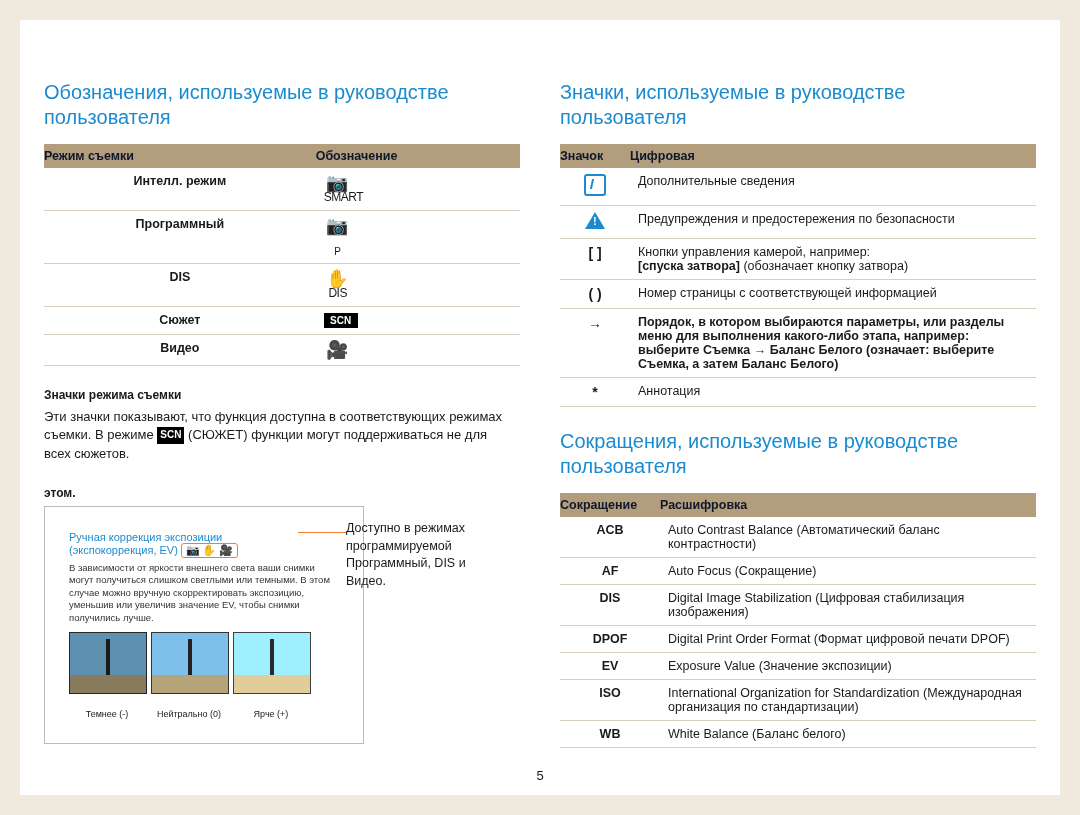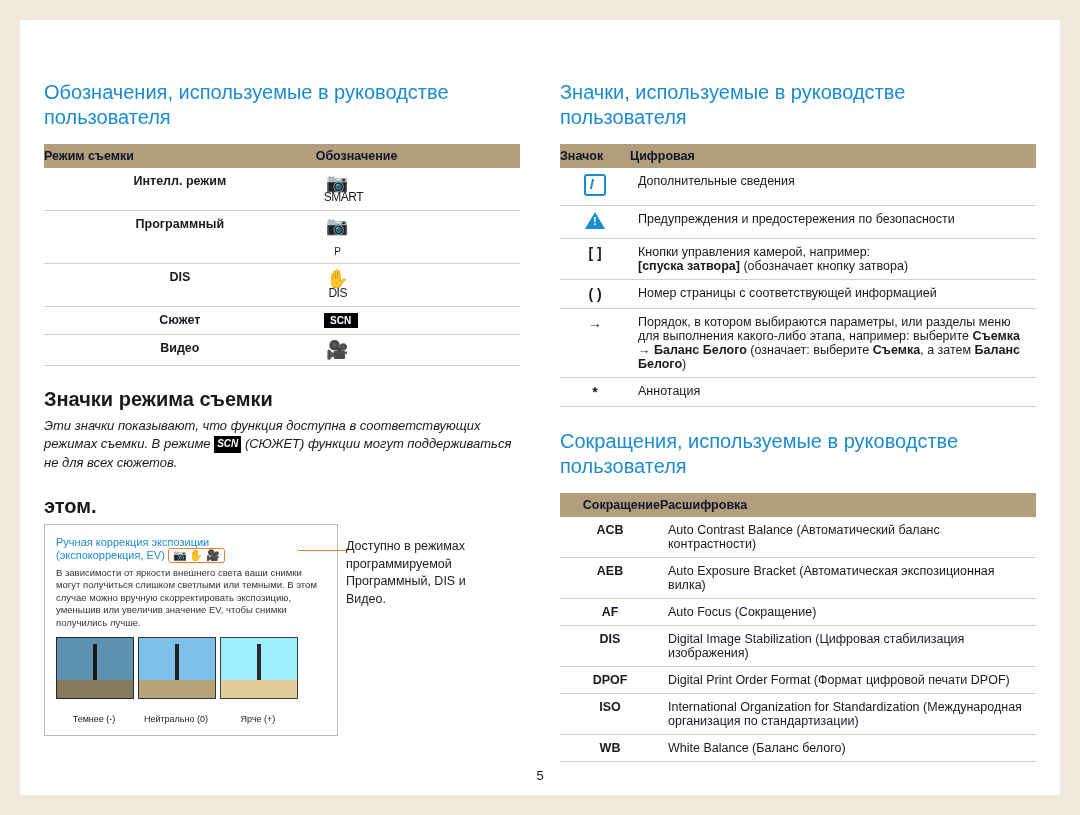--- a/index.html
+++ b/index.html
@@ -52,33 +52,32 @@
     padding: 6px 8px;
     border-bottom: 1px solid #d8cfbf;
     vertical-align: top;
   }
   table.icon-table td:first-child {
     font-weight: 700;
     white-space: nowrap;
     text-align: center;
   }
   h3.sub {
-    font-size: 20px;
+    font-size: 12px;
     font-weight: 700;
     margin: 22px 0 6px 0;
   }
   p.body {
     font-size: 13px;
     line-height: 1.45;
     margin: 0 4px 12px 0;
-    font-style: italic;
   }
   .example {
     border: 1px solid #bbb;
-    padding: 11px;
+    padding: 24px;
     font-size: 10.5px;
     width: 270px;
     position: relative;
   }
   .example .ev-title { color: var(--blue); font-size: 11px; }
   .example .icon-bubble {
     display:inline-block;
     border: 1px solid var(--orange);
     border-radius: 3px;
     padding: 0 4px;
@@ -276,60 +275,60 @@
             <span>Кнопки управления камерой, например:</span><br>
             <b>[спуска затвора]</b><span> (обозначает кнопку затвора)</span>
           </td>
         </tr>
         <tr>
           <td class="icon-cell">( )</td>
           <td style="font-weight:400;">Номер страницы с соответствующей информацией</td>
         </tr>
         <tr>
           <td class="icon-cell">→</td>
-          <td style="font-weight:400;margin-left:30px;">
+          <td style="font-weight:700;margin-left:30px;">
             <span>Порядок, в котором выбираются параметры, или разделы меню для выполнения какого-либо этапа, например: выберите </span><b>Съемка</b><span> → </span><b>Баланс Белого</b><span> (означает: выберите </span><b>Съемка</b><span>, а затем </span><b>Баланс Белого</b><span>)</span>
           </td>
         </tr>
         <tr>
           <td class="icon-cell">*</td>
           <td style="font-weight:400;">Аннотация</td>
         </tr>
       </tbody>
     </table>
 
     <h2 class="section-title" style="margin-top:22px;">Сокращения, используемые в руководстве пользователя</h2>
 
     <table class="icon-table">
       <thead>
         <tr>
-          <th style="width:100px;text-align:right;">Сокращение</th>
+          <th style="width:100px;">Сокращение</th>
           <th>Расшифровка</th>
         </tr>
       </thead>
       <tbody>
         <tr>
             <td>ACB</td>
             <td style="font-weight:400;">Auto Contrast Balance (Автоматический баланс контрастности)</td>
           </tr>
         <tr>
-            <td>AEB</td>
-            <td style="font-weight:400;">Auto Exposure Bracket (Автоматическая экспозиционная вилка)</td>
-          </tr>
-        <tr>
             <td>AF</td>
             <td style="font-weight:400;">Auto Focus (Сокращение)</td>
           </tr>
         <tr>
             <td>DIS</td>
             <td style="font-weight:400;">Digital Image Stabilization (Цифровая стабилизация изображения)</td>
           </tr>
         <tr>
             <td>DPOF</td>
             <td style="font-weight:400;">Digital Print Order Format (Формат цифровой печати DPOF)</td>
+          </tr>
+        <tr>
+            <td>EV</td>
+            <td style="font-weight:400;">Exposure Value (Значение экспозиции)</td>
           </tr>
         <tr>
             <td>ISO</td>
             <td style="font-weight:400;">International Organization for Standardization (Международная организация по стандартизации)</td>
           </tr>
         <tr>
             <td>WB</td>
             <td style="font-weight:400;">White Balance (Баланс белого)</td>
           </tr>
       </tbody>

